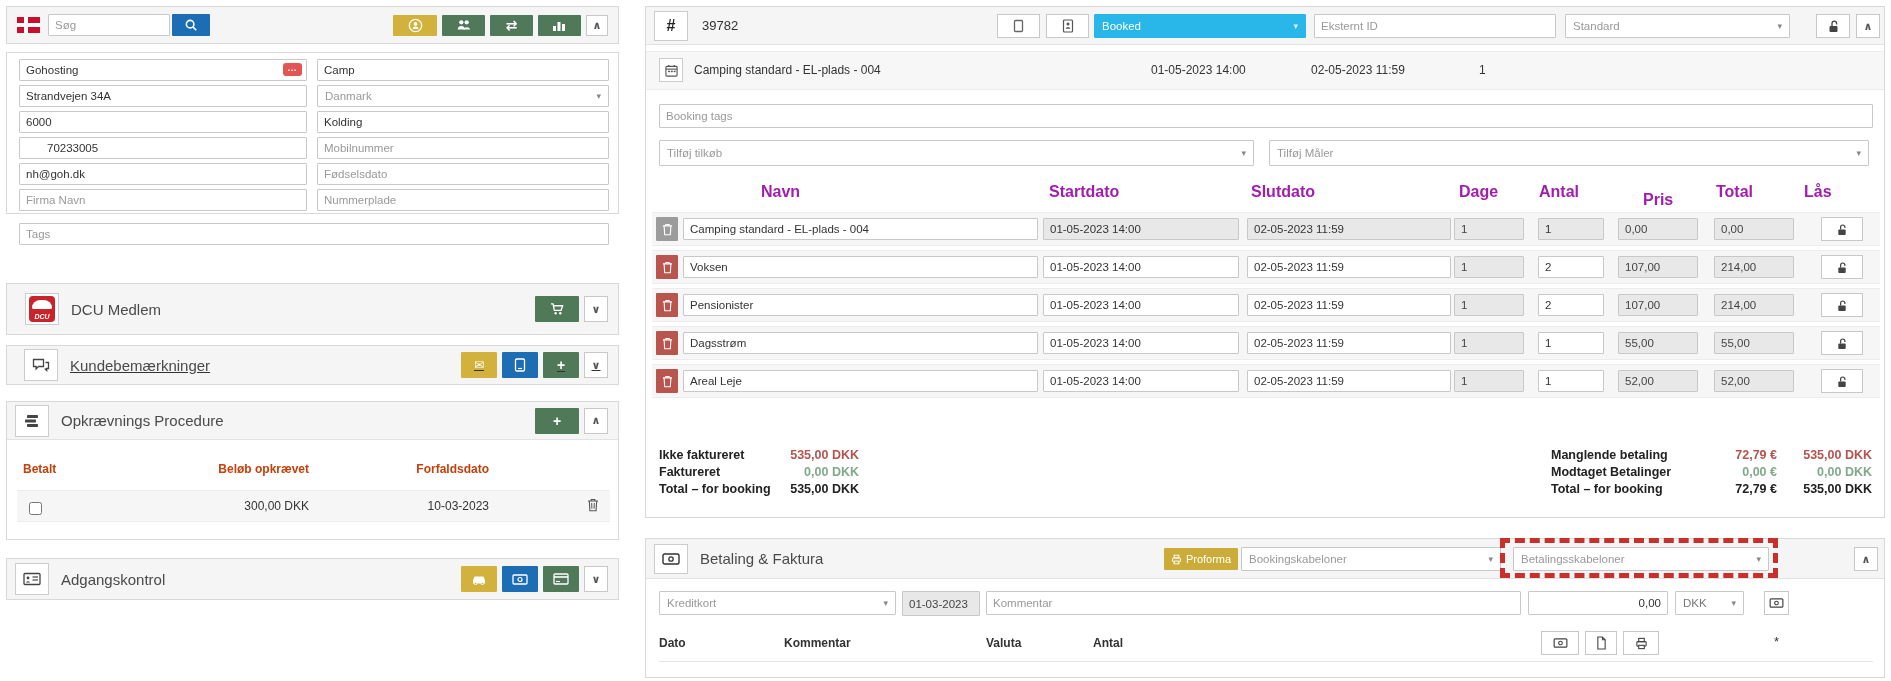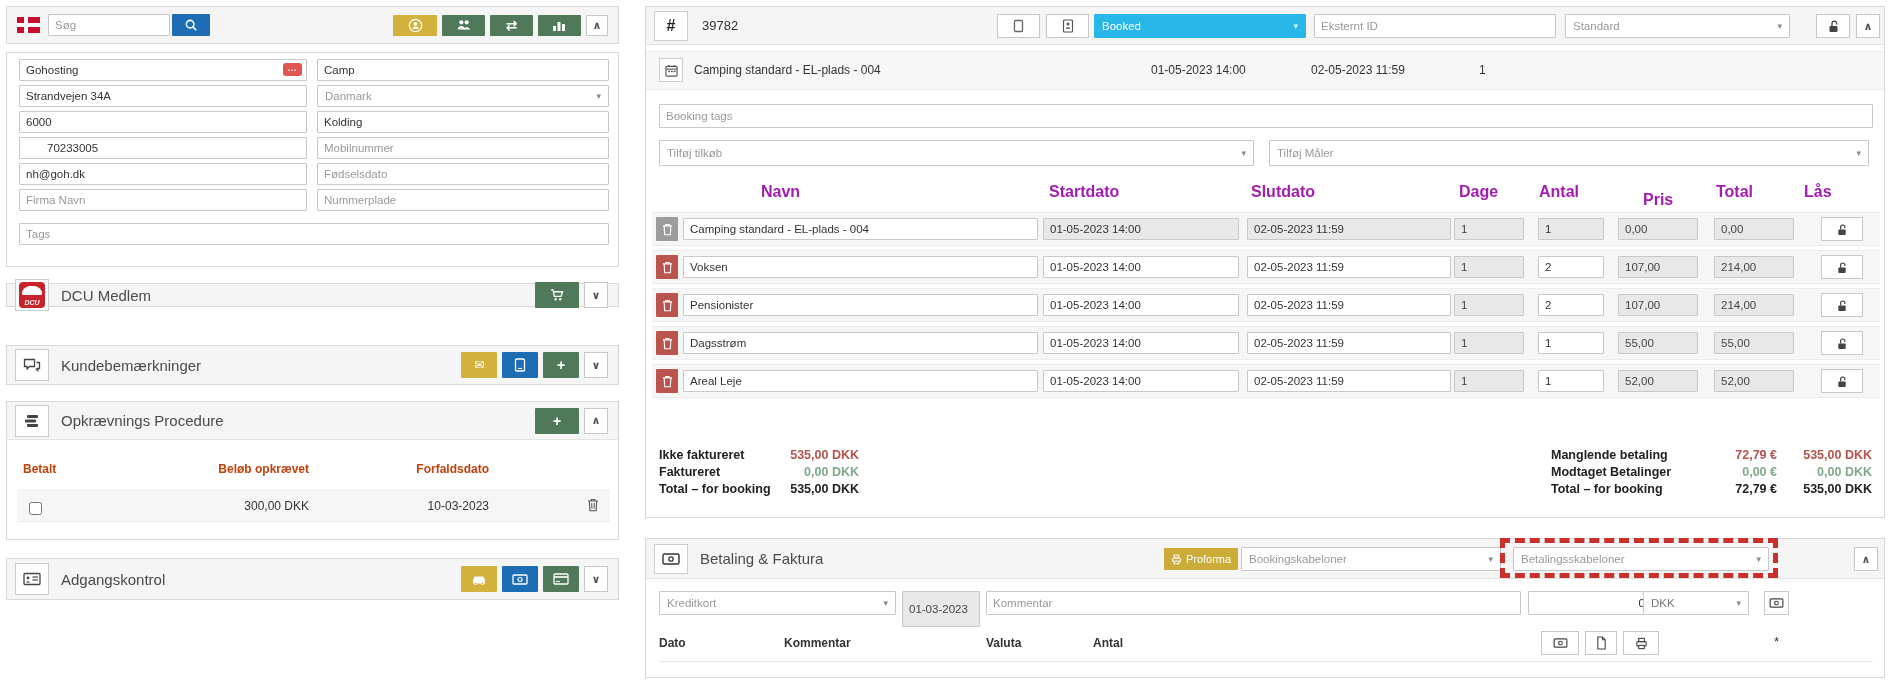--- a/index.html
+++ b/index.html
@@ -109,21 +109,21 @@
               <rect x="10" y="5" width="3" height="7" fill="#fff"></rect>
             </svg>
           </span>
       </span>
       <span class="wbtn" style="width:22px;height:21px;">
         <span class="chev">∧</span>
       </span>
     </span>
   </div>
 
-  <div class="card" style="left:6px;top:52px;width:613px;height:215px;">
+  <div class="card" style="left:6px;top:52px;width:613px;height:162px;">
     <span class="formrow" style="left:12px;top:6px;width:288px;">
       <input class="inp" style="width: 288px; height: 22px;" value="Gohosting">
       <span class="dots-badge">•••</span>
     </span>
     <input class="inp formrow" style="left: 310px; top: 6px; width: 292px;" value="Camp">
     <input class="inp formrow" style="left: 12px; top: 32px; width: 288px;" value="Strandvejen 34A">
     <span class="sel formrow" style="left:310px;top:32px;width:292px;">
       <span class="txt">Danmark</span>
       <span class="caret">▾</span>
     </span>
@@ -131,21 +131,21 @@
     <input class="inp formrow" style="left: 310px; top: 58px; width: 292px;" value="Kolding">
     <input class="inp formrow" style="left: 12px; top: 84px; width: 288px; padding-left: 27px;" value="70233005">
     <input class="inp formrow" style="left: 310px; top: 84px; width: 292px;" placeholder="Mobilnummer">
     <input class="inp formrow" style="left: 12px; top: 110px; width: 288px;" value="nh@goh.dk">
     <input class="inp formrow" style="left: 310px; top: 110px; width: 292px;" placeholder="Fødselsdato">
     <input class="inp formrow" style="left: 12px; top: 136px; width: 288px;" placeholder="Firma Navn">
     <input class="inp formrow" style="left: 310px; top: 136px; width: 292px;" placeholder="Nummerplade">
     <input class="inp formrow" style="left: 12px; top: 170px; width: 590px;" placeholder="Tags">
   </div>
 
-  <div class="card sechead" style="left:6px;top:283px;width:613px;height:24px;padding-left:8px;">
+  <div class="card sechead" style="left:6px;top:283px;width:613px;height:52px;padding-left:18px;">
     <span class="iconbox" style="width:34px;height:32px;">
       <span class="dcu">
           <span class="sw"></span>
           <span class="tx">DCU</span>
         </span>
     </span>
     <span class="sectitle">DCU Medlem</span>
     <span class="hbtns">
       <span class="abtn btn-g w44">
         <span>
@@ -155,21 +155,21 @@
               <circle cx="11" cy="12" r="1.3" fill="#fff"></circle>
             </svg>
           </span>
       </span>
       <span class="wbtn" style="width:24px;height:26px;">
         <span class="chev">∨</span>
       </span>
     </span>
   </div>
 
-  <div class="card sechead" style="left:6px;top:345px;width:613px;height:40px;padding-left:8px;">
+  <div class="card sechead" style="left:6px;top:345px;width:613px;height:40px;padding-left:17px;text-decoration:underline;">
     <span class="iconbox" style="width:34px;height:32px;">
       <svg width="18" height="15" viewBox="0 0 18 15">
           <path d="M1.5 1.5h10v7h-5l-2.4 2.4V8.5h-2.6z" fill="none" stroke="#444" stroke-width="1.3"></path>
           <path d="M13.5 4.5h3v6h-1.8v2l-2-2" fill="none" stroke="#444" stroke-width="1.3"></path>
         </svg>
     </span>
     <span class="sectitle">Kundebemærkninger</span>
     <span class="hbtns">
       <span class="abtn btn-y w36">
         <span class="glyph-w" style="font-size:12px;">✉</span>
@@ -521,24 +521,24 @@
       </span>
       <span class="wbtn" style="position:absolute;left:1208px;top:8px;width:24px;height:24px;">
         <span class="chev">∧</span>
       </span>
     </div>
 
     <span class="sel" style="position:absolute;left:13px;top:52px;width:237px;height:24px;">
       <span class="txt">Kreditkort</span>
       <span class="caret">▾</span>
     </span>
-    <input class="inp ro" style="position: absolute; left: 256px; top: 52px; width: 78px; height: 36px;" value="01-03-2023">
+    <input class="inp ro" style="position: absolute; left: 256px; top: 52px; width: 78px; height: 25px;" value="01-03-2023">
     <input class="inp" style="position: absolute; left: 340px; top: 52px; width: 535px; height: 24px;" placeholder="Kommentar">
     <input class="inp" style="position: absolute; left: 882px; top: 52px; width: 140px; height: 24px; text-align: right;" value="0,00">
-    <span class="sel" style="position:absolute;left:997px;top:52px;width:106px;height:24px;color:#777;">
+    <span class="sel" style="position:absolute;left:1029px;top:52px;width:69px;height:24px;color:#777;">
       <span class="txt">DKK</span>
       <span class="caret">▾</span>
     </span>
     <span class="wbtn" style="position:absolute;left:1118px;top:52px;width:25px;height:24px;">
       <span>
           <svg width="15" height="10" viewBox="0 0 16 11">
             <rect x="1" y="1" width="14" height="9" rx="1" fill="none" stroke="#444" stroke-width="1.3"></rect>
             <circle cx="8" cy="5.5" r="2" fill="none" stroke="#444" stroke-width="1.2"></circle>
           </svg>
         </span>

